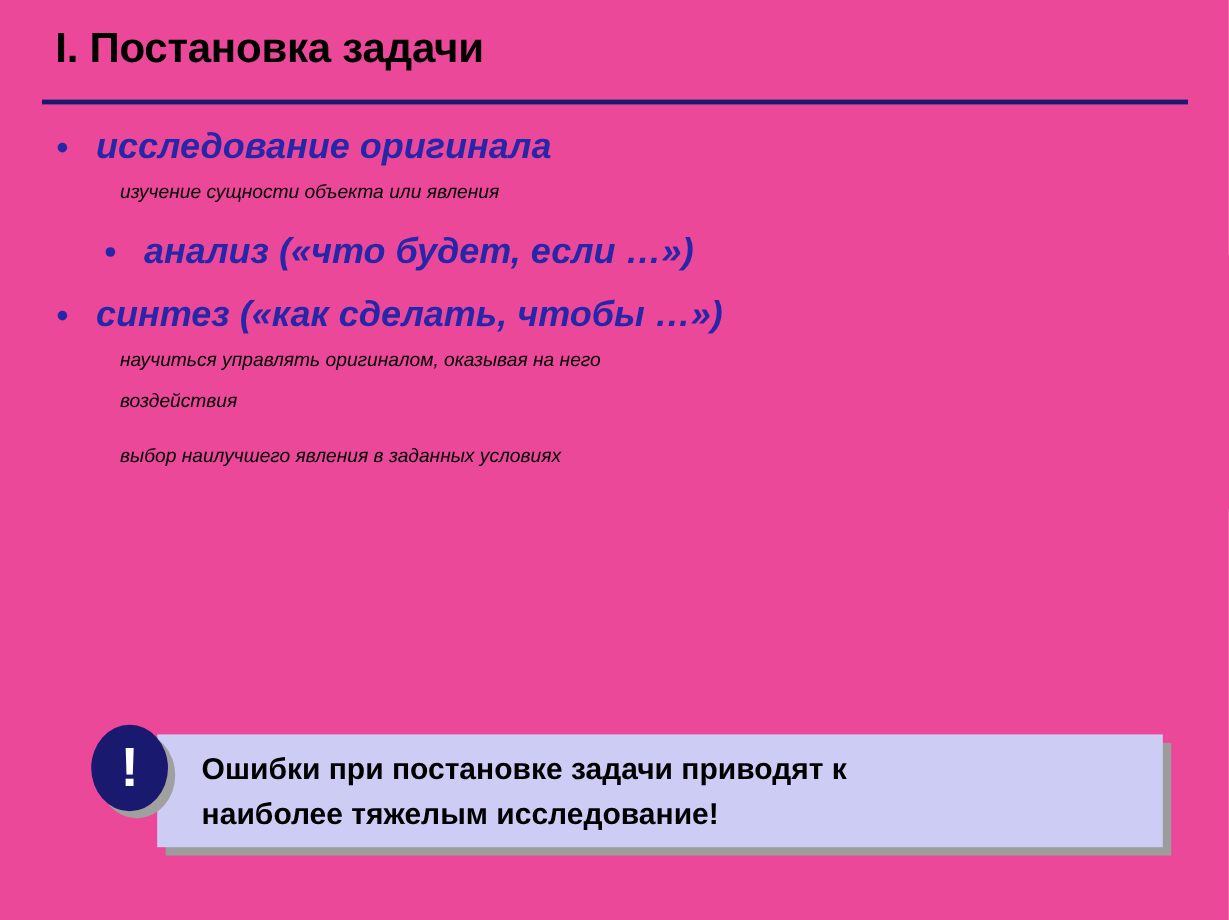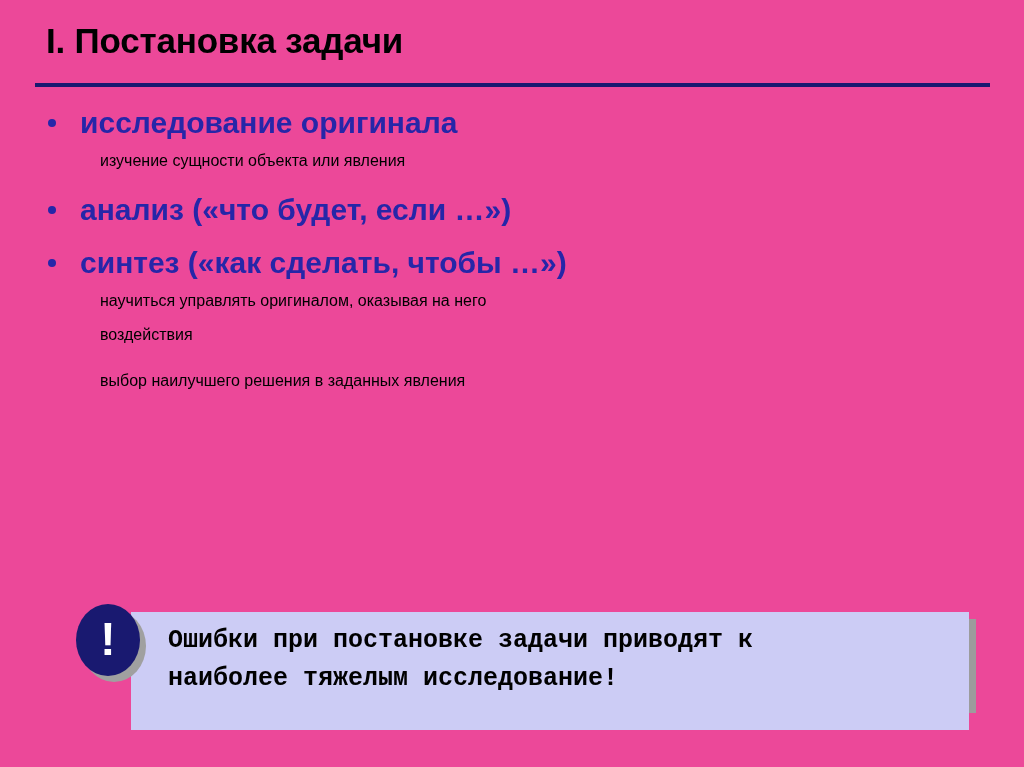--- a/index.html
+++ b/index.html
@@ -54,20 +54,21 @@
   
   .bullets {
     position: absolute;
     left: 0;
     top: 101px;
     width: 1024px;
   }
   .bullet-item {
     position: relative;
     margin-bottom: 2px;
+    font-style: italic;
   }
   .bullet-head {
     position: relative;
     display: block;
     padding-left: 80px;
     font-size: 30px;
     font-weight: bold;
     color: #2626a8;
     line-height: 43px;
     white-space: nowrap;
@@ -87,21 +88,21 @@
     padding-left: 100px;
     font-size: 16px;
     font-weight: normal;
     color: #000000;
     line-height: 34px;
     white-space: nowrap;
   }
 
   
   .b1 { margin-top: 0px; }
-  .b2 { margin-top: 10px; }
+  .b2 { margin-top: 10px; margin-left: 40px; }
   .b3 { margin-top: 10px; }
   .b4 { margin-top: 12px; }
 
   
   .callout {
     position: absolute;
     left: 131px;
     top: 612px;
     width: 838px;
     height: 94px;
@@ -112,23 +113,22 @@
     top: 7px;
     width: 838px;
     height: 94px;
     background: #9c9c9c;
   }
   .callout-body {
     position: absolute;
     left: 0;
     top: 0;
     width: 838px;
-    height: 118px;
+    height: 94px;
     background: #ccccf5;
-    font-family: Liberation Mono, monospace;
   }
   .callout-text {
     position: absolute;
     left: 37px;
     top: 10px;
     width: 770px;
     font-size: 25px;
     font-weight: bold;
     color: #000000;
     line-height: 38px;
@@ -208,21 +208,21 @@
     <div class="bullet-item b3">
       <div class="bullet-head">
         <span class="bullet-dot"></span>
         <span>синтез («как сделать, чтобы …»)</span>
       </div>
       <div class="bullet-sub">научиться управлять оригиналом, оказывая на него</div>
       <div class="bullet-sub">воздействия</div>
     </div>
 
     <div class="bullet-item b4">
-      <div class="bullet-sub">выбор наилучшего решения в заданных явления</div>
+      <div class="bullet-sub">выбор наилучшего явления в заданных условиях</div>
     </div>
 
   </div>
 
   <div class="callout">
     <div class="callout-shadow"></div>
     <div class="callout-body">
       <div class="callout-text">
         <span class="line">Ошибки при постановке задачи приводят к</span>
         <span class="line">наиболее тяжелым исследование!</span>

